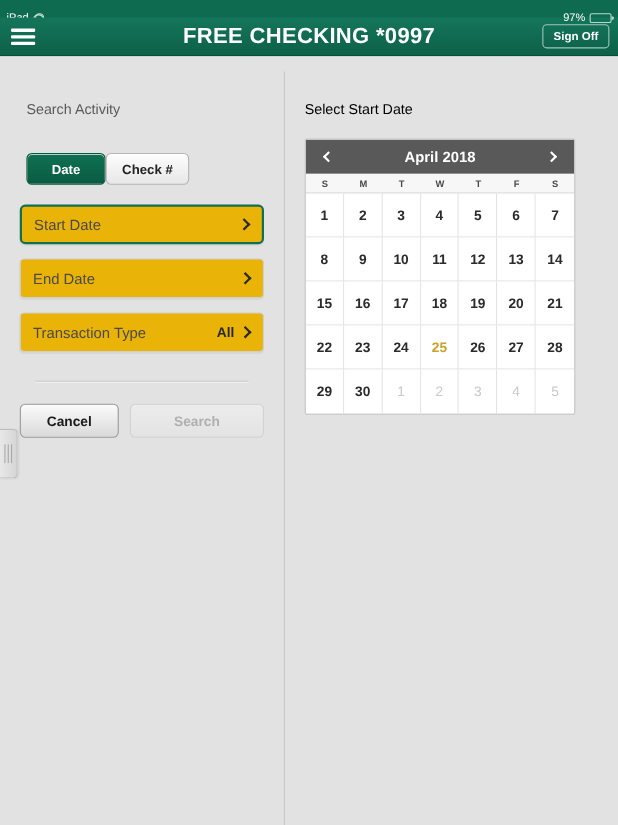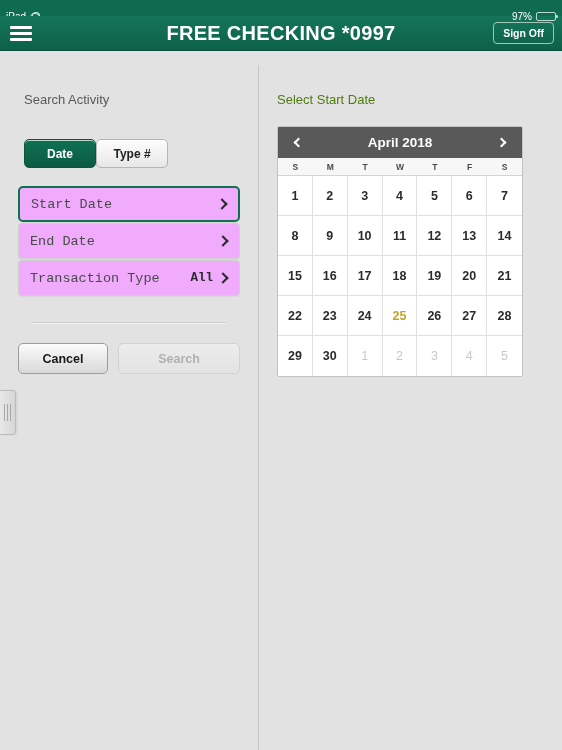--- a/index.html
+++ b/index.html
@@ -208,30 +208,29 @@
   }
   .seg-btn.active {
     background: linear-gradient(to bottom, #0f7152 0%, #0a5b41 100%);
     border-color: #09573d;
     color: #ffffff;
   }
 
   .field {
     position: relative;
     height: 36px;
-    margin-top: 1px;
-    background: #f0abfc;
+    margin-top: 13px;
+    background: #eab308;
     border: 1px solid #cfcfcf;
     border-radius: 4px;
     display: flex;
     align-items: center;
     padding: 0 10px 0 11px;
     cursor: pointer;
     box-shadow: 0 1px 1px rgba(0,0,0,0.05);
-    font-family: Liberation Mono, monospace;
   }
   .field.focused {
     border: 2px solid #0f7152;
     border-radius: 5px;
   }
   .field-label {
     font-size: 13.5px;
     color: #4a4a4a;
     flex: 1;
   }
@@ -314,21 +313,21 @@
   
   .right-panel {
     position: relative;
     flex: 1;
     height: 100%;
     background: #e2e2e2;
     padding: 0 18px;
   }
   .right-title {
     font-size: 13px;
-    color: #4d7c0f;
+    color: #000000;
     margin: 27px 0 0 0;
   }
 
   .calendar {
     margin-top: 19px;
     width: 246px;
     border: 1px solid #c3c3c3;
     border-radius: 2px;
     overflow: hidden;
     background: #ffffff;
@@ -428,21 +427,21 @@
     <button class="sign-off-btn">Sign Off</button>
   </div>
 
   <div class="content">
 
     <div class="left-panel">
       <div class="panel-title">Search Activity</div>
 
       <div class="segmented">
         <div class="seg-btn active">Date</div>
-        <div class="seg-btn">Type #</div>
+        <div class="seg-btn">Check #</div>
       </div>
 
       <div class="fields-wrap">
         <div class="field focused">
           <span class="field-label">Start Date</span>
           <span class="chevron-right"></span>
         </div>
 
         <div class="field">
           <span class="field-label">End Date</span>

